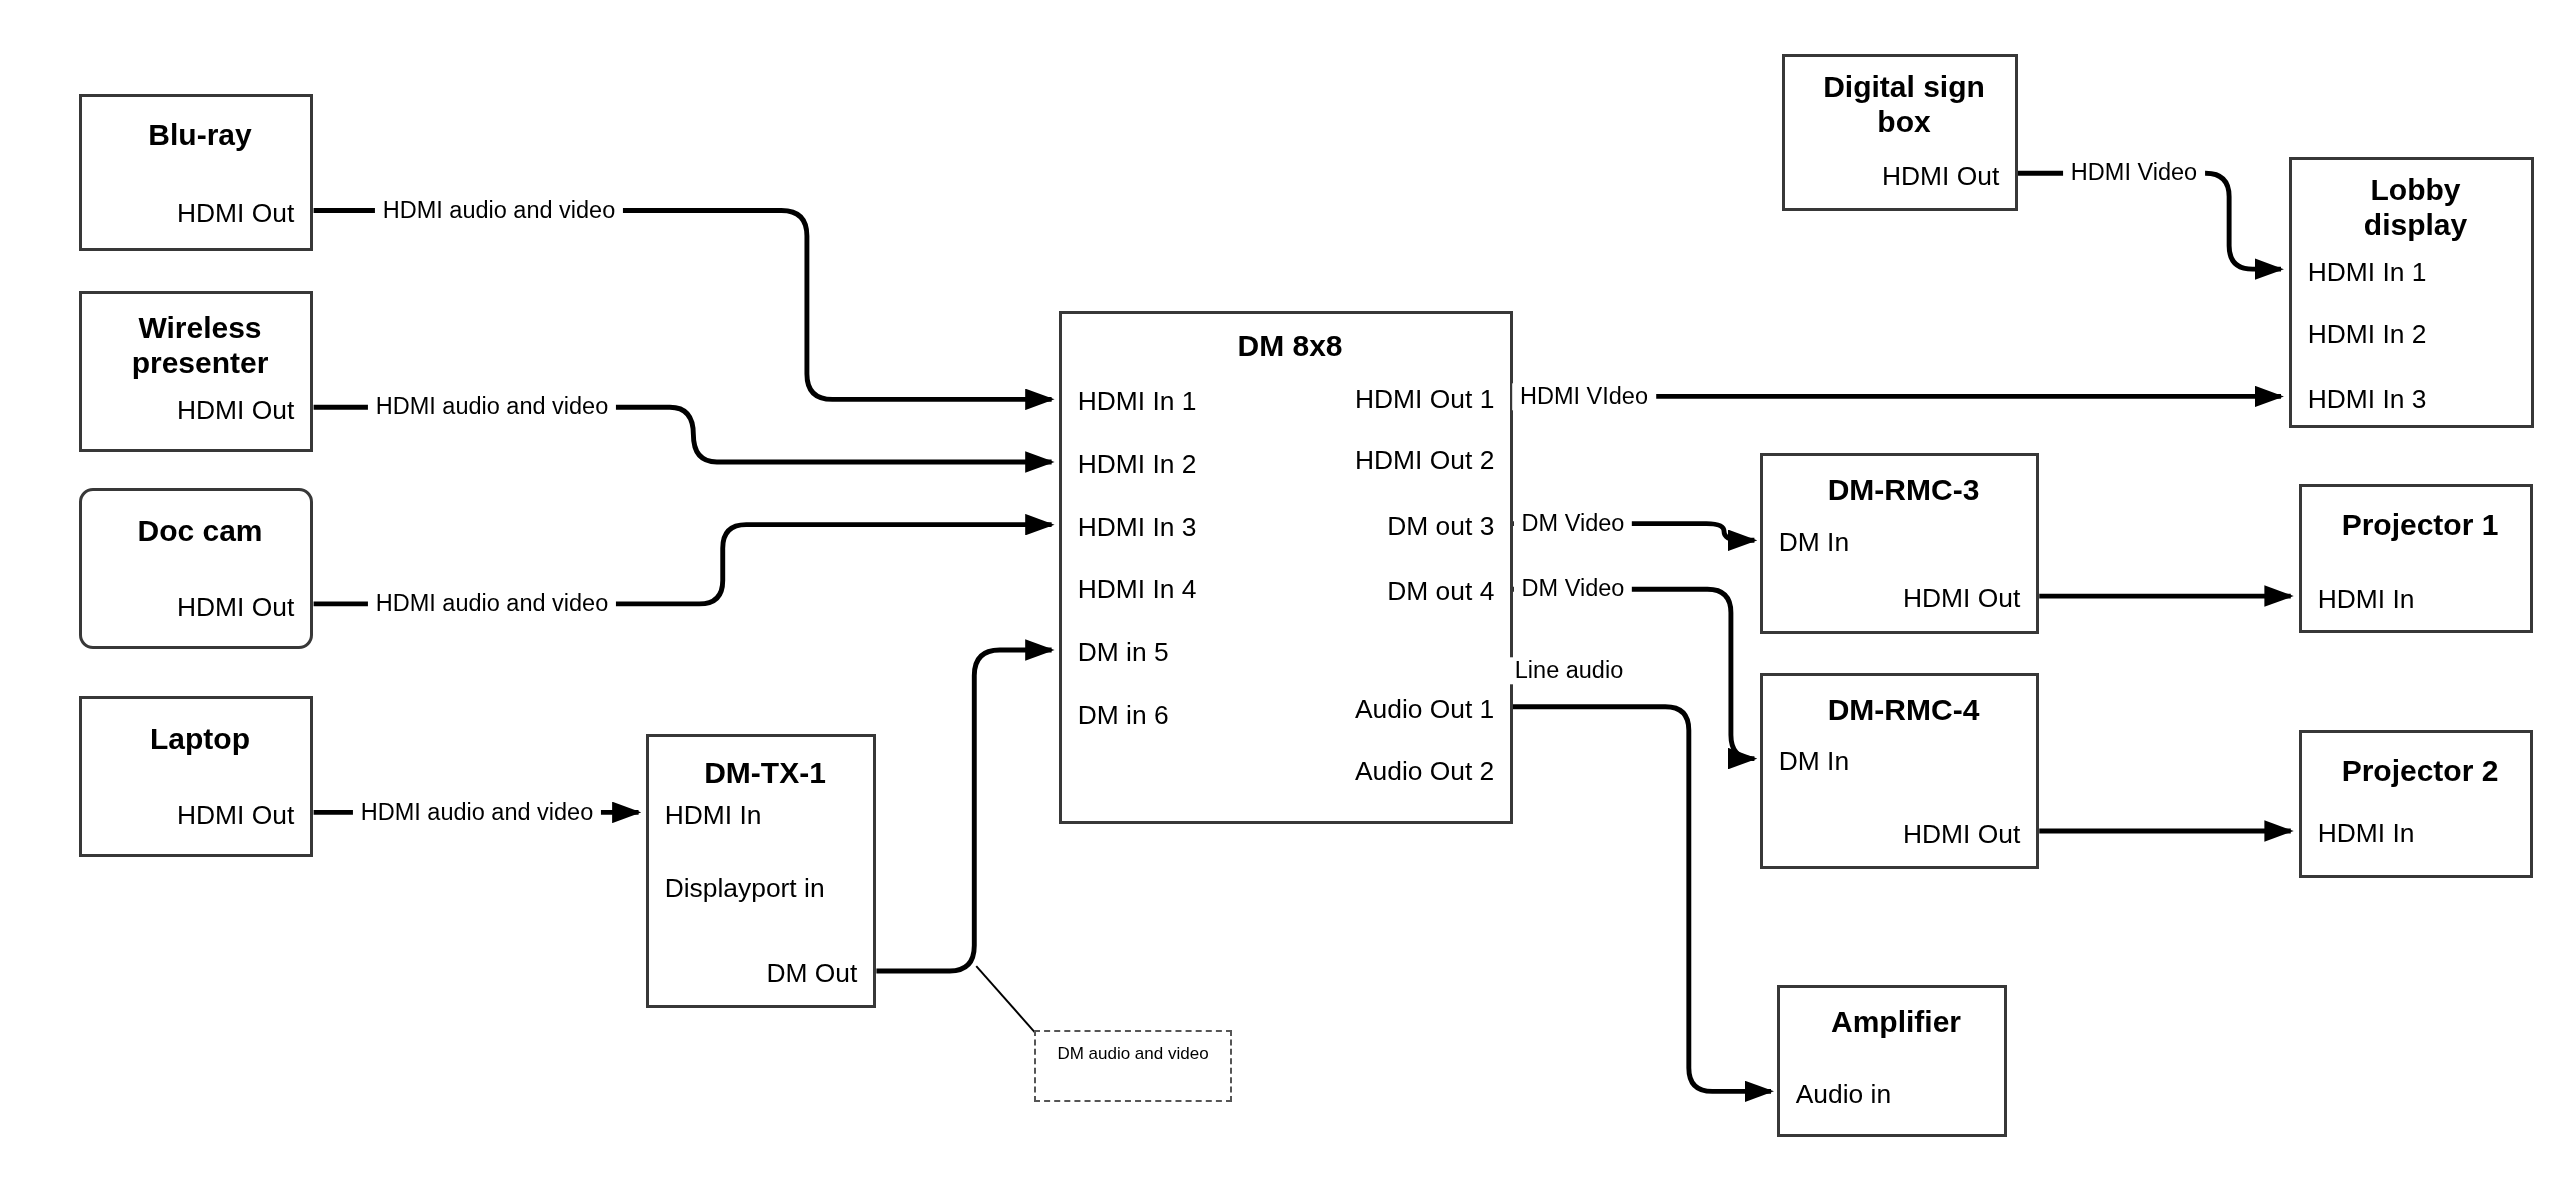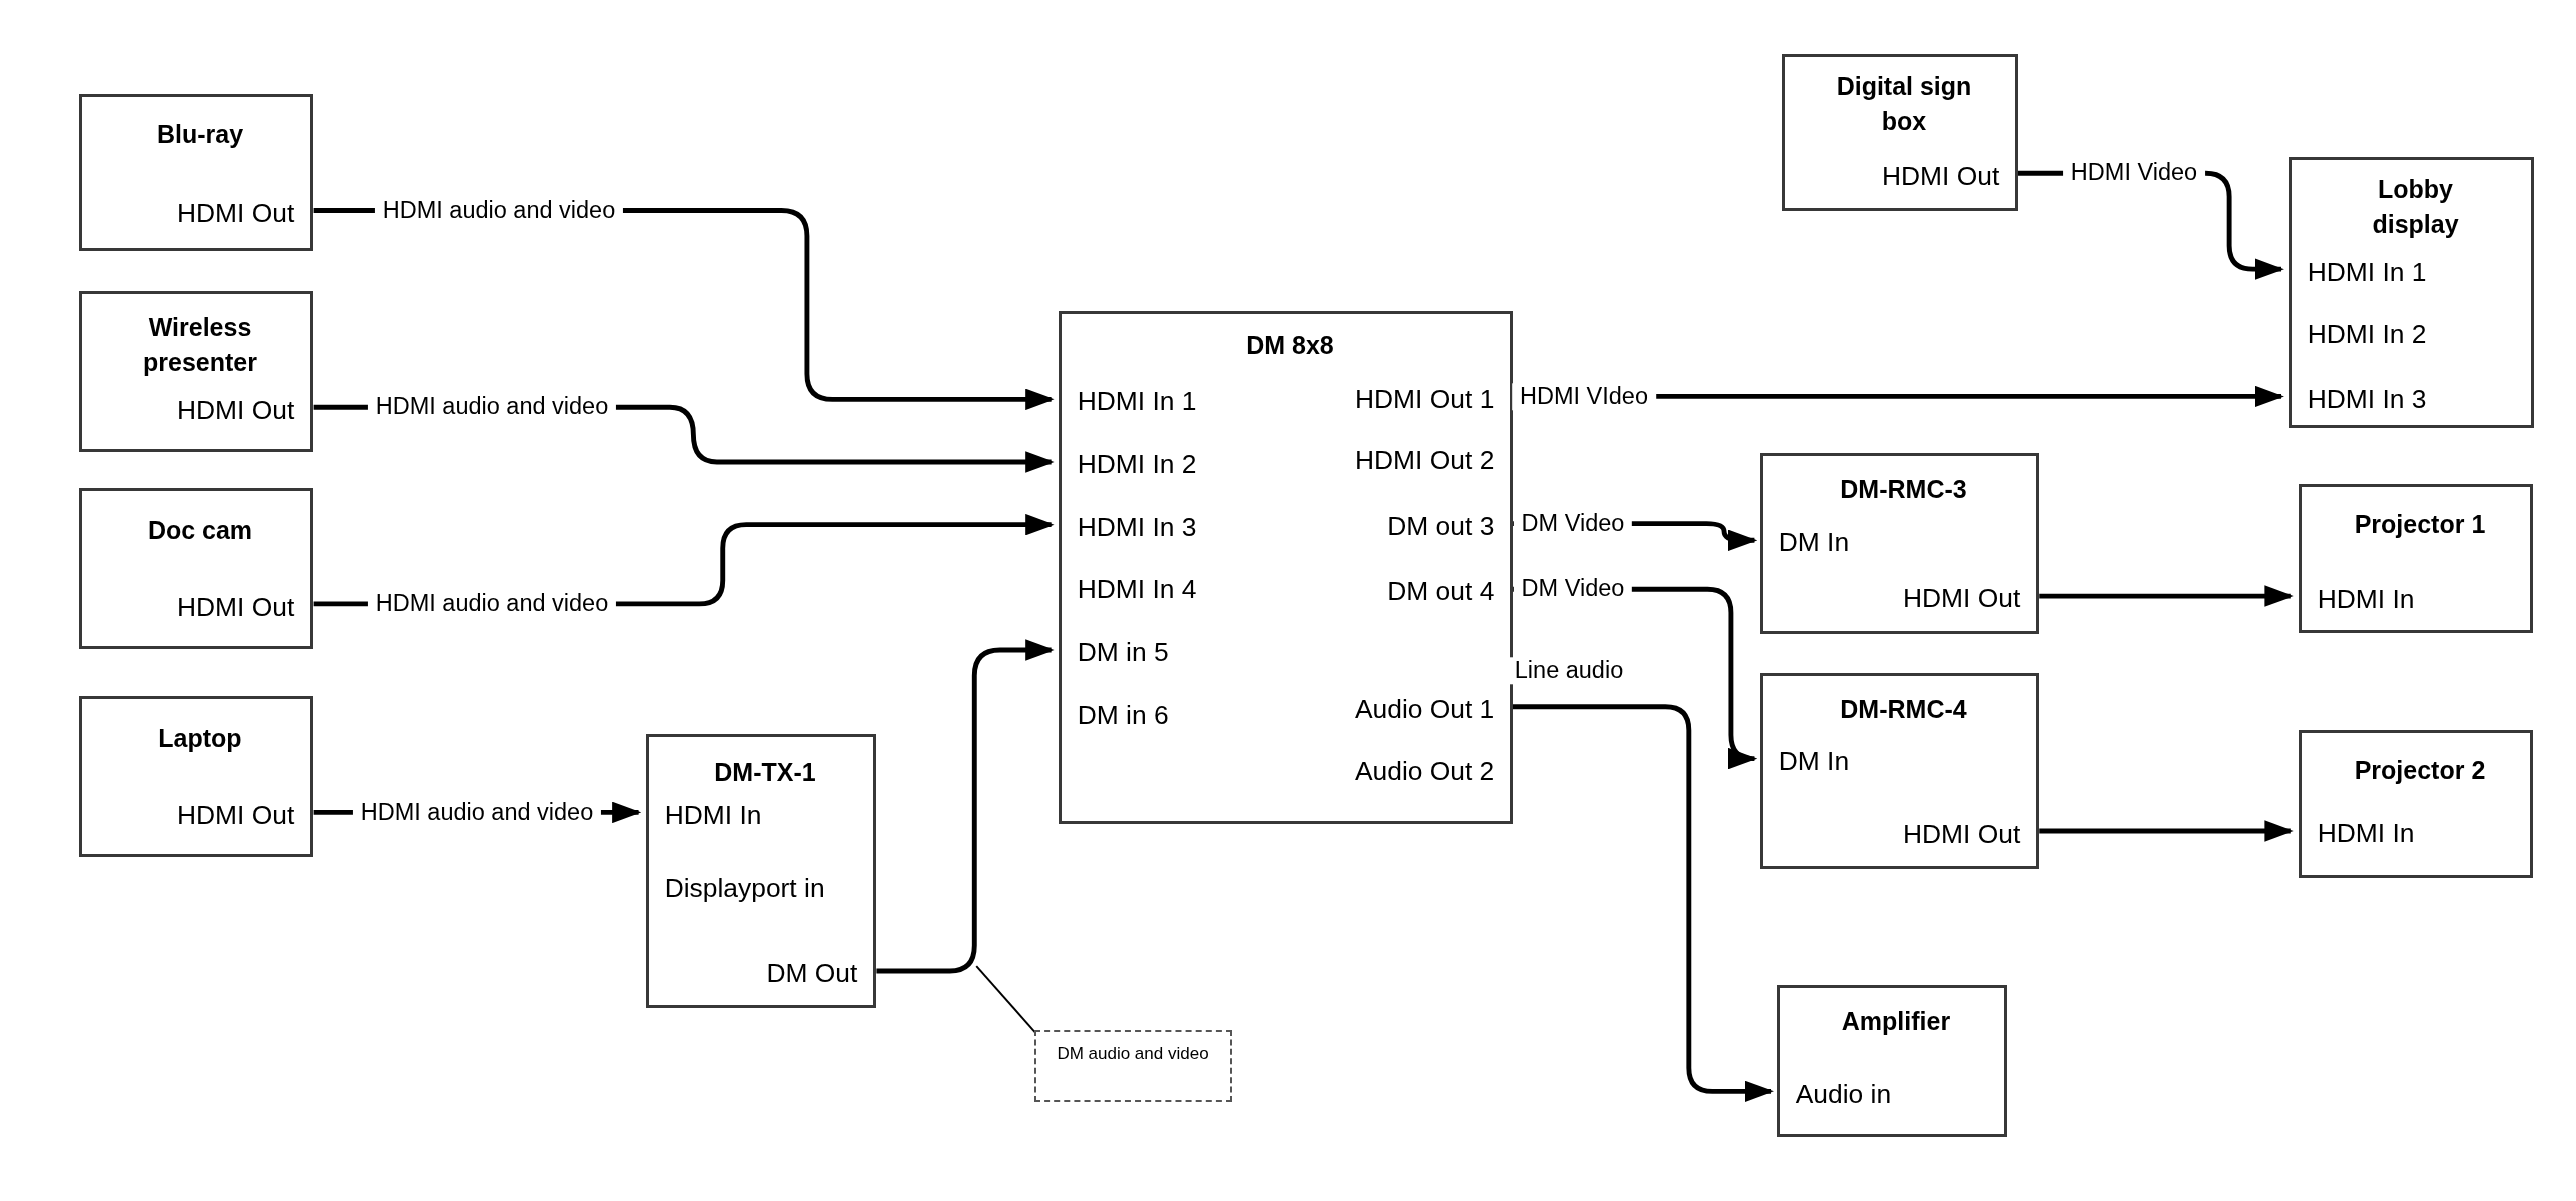--- a/index.html
+++ b/index.html
@@ -17,21 +17,21 @@
     background:#fff;
     border:3.9px solid #383838;
     box-sizing:border-box;
     z-index:2;
   }
   .node .title{
     position:absolute;
     left:0;right:0;
     text-align:center;
     font-weight:bold;
-    font-size:25px;
+    font-size:30px;
     line-height:35px;
     padding-left:8px;
   }
   .node .title .tw{display:inline-block;}
   .port{
     position:absolute;
     font-size:26.4px;
     line-height:31px;
     white-space:nowrap;
   }
@@ -90,21 +90,21 @@
   <div class="node" style="left:79px;top:94px;width:234px;height:157px;">
     <div class="title" style="top:19.6px;">Blu-ray</div>
     <div class="port r" style="top:101px;">HDMI Out</div>
   </div>
 
   <div class="node" style="left:79px;top:291px;width:234px;height:161px;">
     <div class="title" style="top:15.7px;"><span class="tw" style="max-width:166px;">Wireless presenter</span></div>
     <div class="port r" style="top:101px;">HDMI Out</div>
   </div>
 
-  <div class="node" style="left:79px;top:488px;width:234px;height:161px;">
+  <div class="node" style="left:79px;top:488px;width:234px;height:161px;border-radius:14px;">
     <div class="title" style="top:21.5px;">Doc cam</div>
     <div class="port r" style="top:101px;">HDMI Out</div>
   </div>
 
   <div class="node" style="left:79px;top:696px;width:234px;height:161px;">
     <div class="title" style="top:21.5px;">Laptop</div>
     <div class="port r" style="top:101px;">HDMI Out</div>
   </div>
 
   <div class="node" style="left:646px;top:734px;width:230px;height:274px;">

